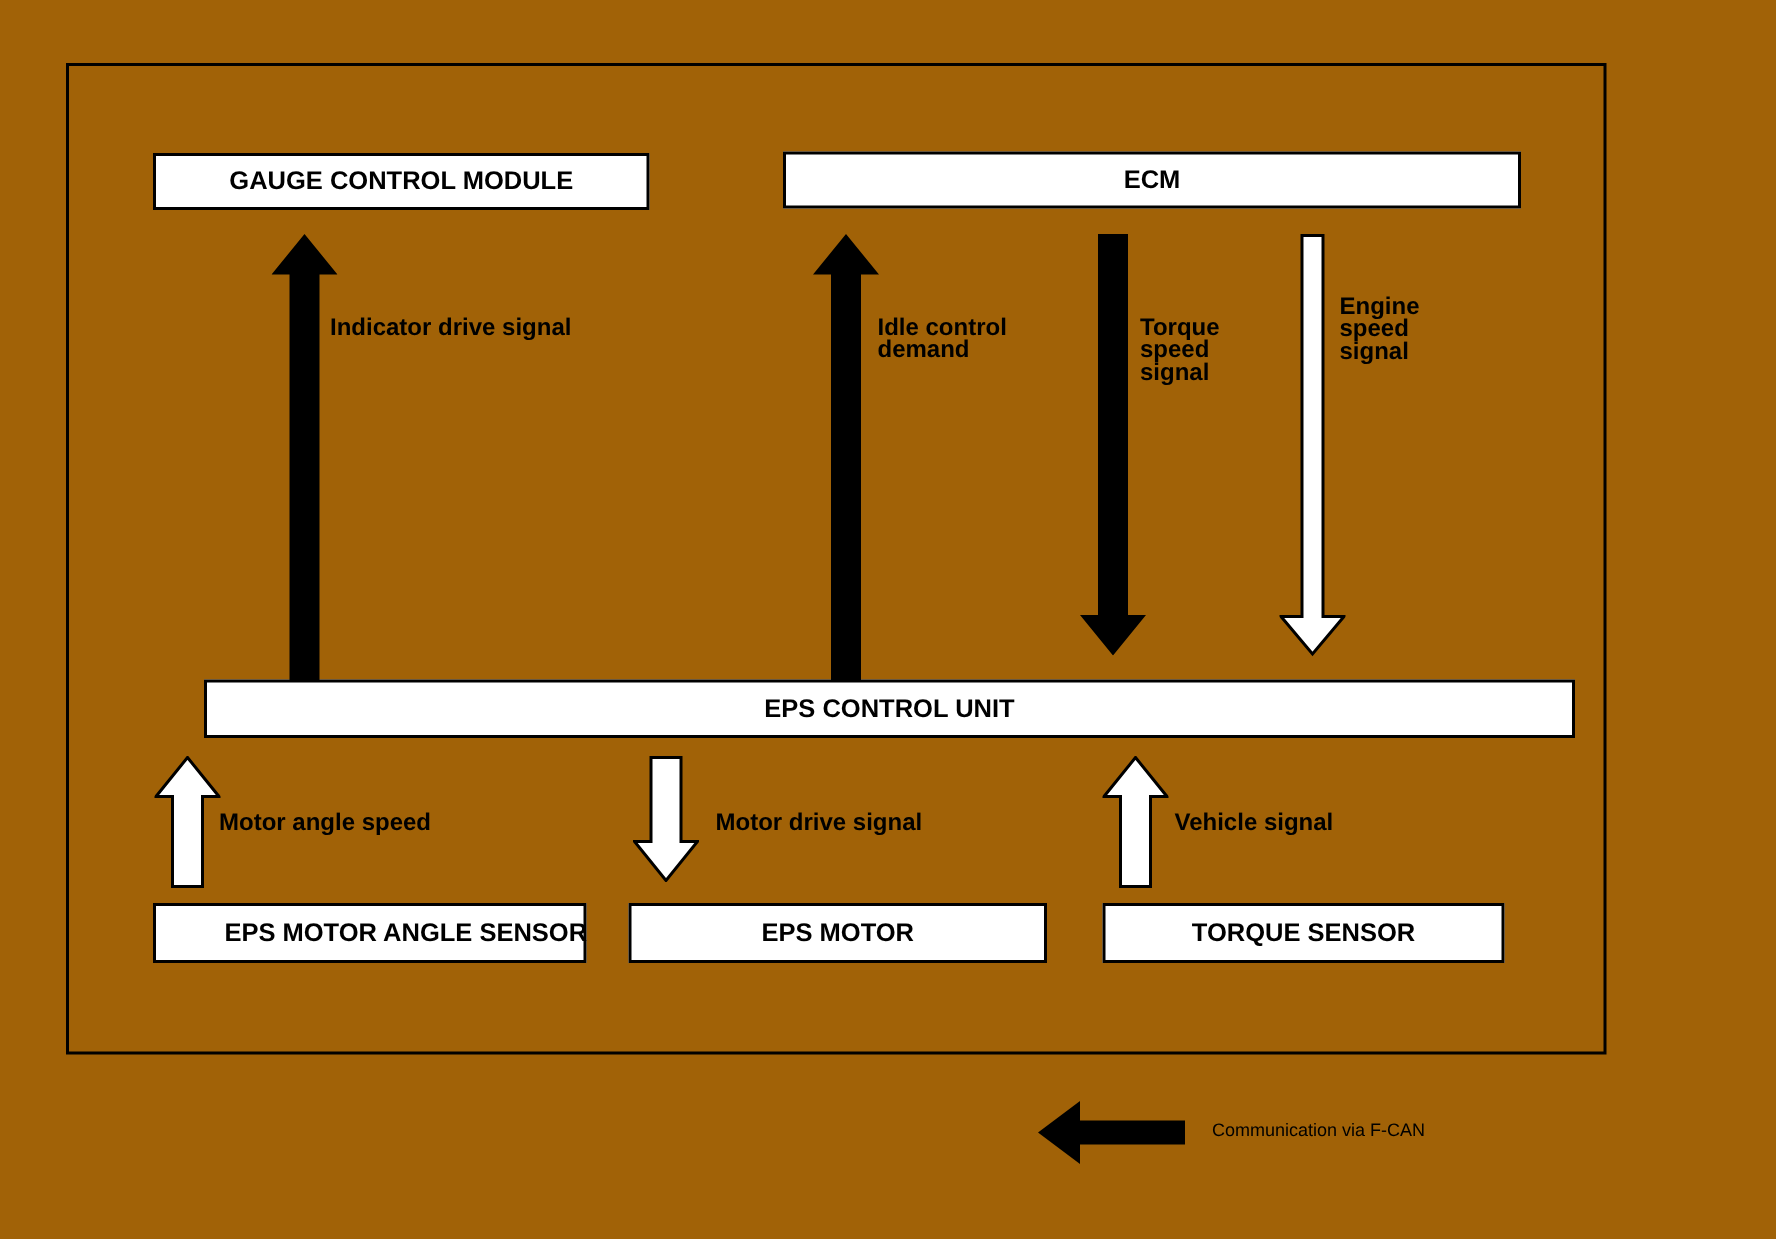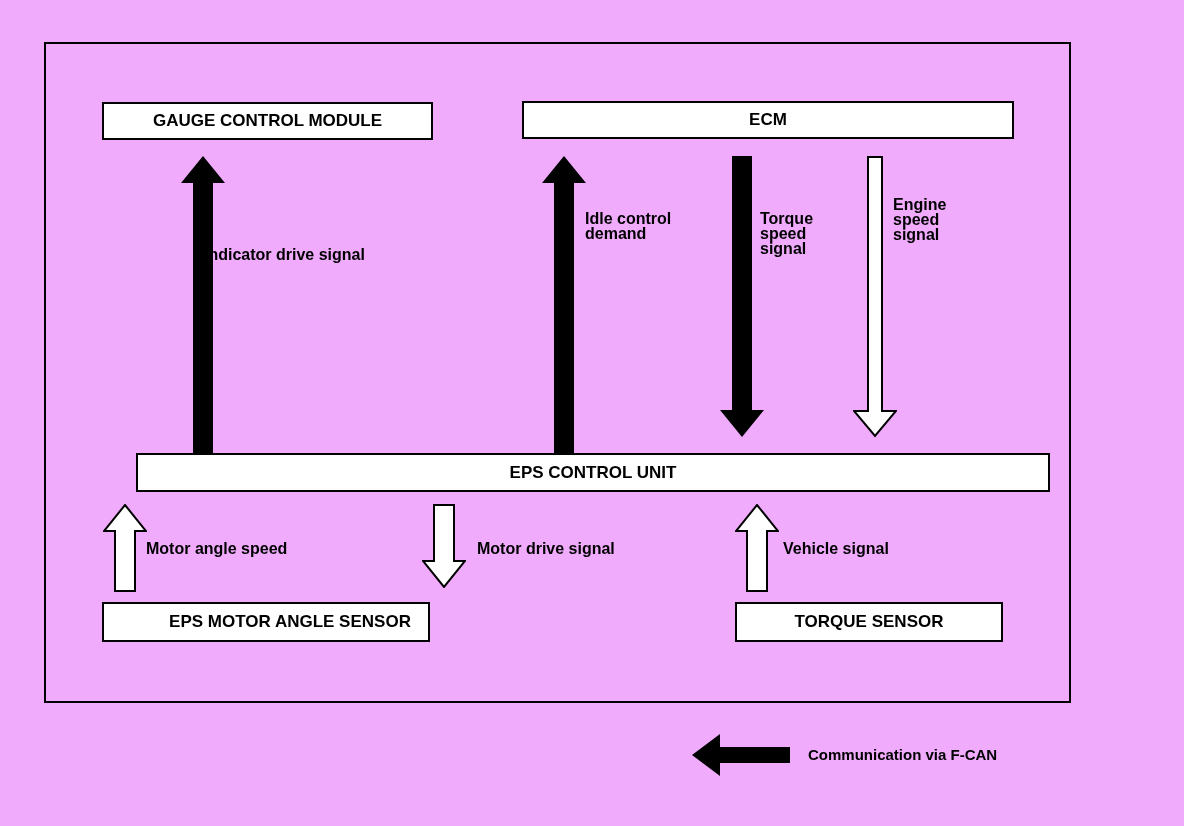--- a/index.html
+++ b/index.html
@@ -5,21 +5,21 @@
   html, body {
     margin: 0;
     padding: 0;
     background: #ffffff;
     font-family: "Liberation Sans", "DejaVu Sans", sans-serif;
   }
   .stage {
     position: relative;
     width: 1184px;
     height: 826px;
-    background: #f0abfc;
+    background: #a16207;
     overflow: hidden;
   }
   .frame {
     position: absolute;
     left: 44px;
     top: 42px;
     width: 1023px;
     height: 657px;
     border: 2px solid #000000;
   }
@@ -42,41 +42,42 @@
     font-size: 16px;
     line-height: 15px;
     color: #000000;
     white-space: pre-line;
   }
   .arrow { position: absolute; }
   .arrow-filled polygon { fill: #000000; stroke: none; }
   .arrow-outline polygon { fill: #ffffff; stroke: #000000; stroke-width: 2; stroke-linejoin: miter; }
   .legend-label {
     position: absolute;
-    font-weight: bold;
-    font-size: 15px;
+    font-weight: normal;
+    font-size: 12px;
     color: #000000;
     white-space: nowrap;
   }
 </style>
 </head>
 <body>
 
 <div class="stage">
 
   <div class="frame"></div>
 
   <div class="box" style="left:102px; top:102px; width:331px; height:38px;">GAUGE CONTROL MODULE</div>
 
   <div class="box" style="left:522px; top:101px; width:492px; height:38px;">ECM</div>
 
   <div class="box" style="left:100px; top:453px; width:914px; height:39px;margin-left:36px;">EPS CONTROL UNIT</div>
 
-  <div class="box" style="left:102px; top:602px; width:328px; height:40px;padding-left:48px;">EPS MOTOR ANGLE SENSOR</div>
+  <div class="box" style="left:102px; top:602px; width:289px; height:40px;padding-left:48px;">EPS MOTOR ANGLE SENSOR</div>
 
+  <div class="box" style="left:419px; top:602px; width:279px; height:40px;">EPS MOTOR</div>
 
   <div class="box" style="left:735px; top:602px; width:268px; height:40px;">TORQUE SENSOR</div>
 
   <svg class="arrow arrow-filled" style="left:181px; top:156px;" width="44" height="298" viewBox="0 0 44 298">
     <polygon points="22,0 44,27 32,27 32,298 12,298 12,27 0,27"></polygon>
   </svg>
 
   <svg class="arrow arrow-filled" style="left:542px; top:156px;" width="44" height="298" viewBox="0 0 44 298">
     <polygon points="22,0 44,27 32,27 32,298 12,298 12,27 0,27"></polygon>
   </svg>
@@ -94,21 +95,21 @@
   </svg>
 
   <svg class="arrow arrow-outline" style="left:422px; top:504px;" width="44" height="84" viewBox="0 0 44 84">
     <polygon points="12,1 32,1 32,57 43,57 22,83 1,57 12,57"></polygon>
   </svg>
 
   <svg class="arrow arrow-outline" style="left:735px; top:504px;" width="44" height="88" viewBox="0 0 44 88">
     <polygon points="22,1 43,27 32,27 32,87 12,87 12,27 1,27"></polygon>
   </svg>
 
-  <div class="sig" style="left:204px; top:211px;margin-top:36px;">Indicator drive signal</div>
+  <div class="sig" style="left:220px; top:211px;">Indicator drive signal</div>
 
   <div class="sig" style="left:585px; top:211px;">Idle control
 demand</div>
 
   <div class="sig" style="left:760px; top:211px;">Torque
 speed
 signal</div>
 
   <div class="sig" style="left:893px; top:197px;">Engine
 speed

